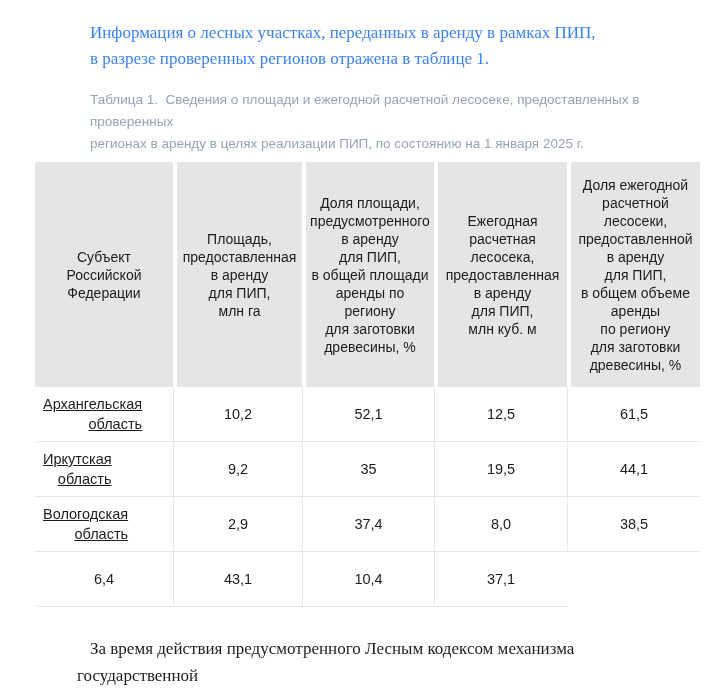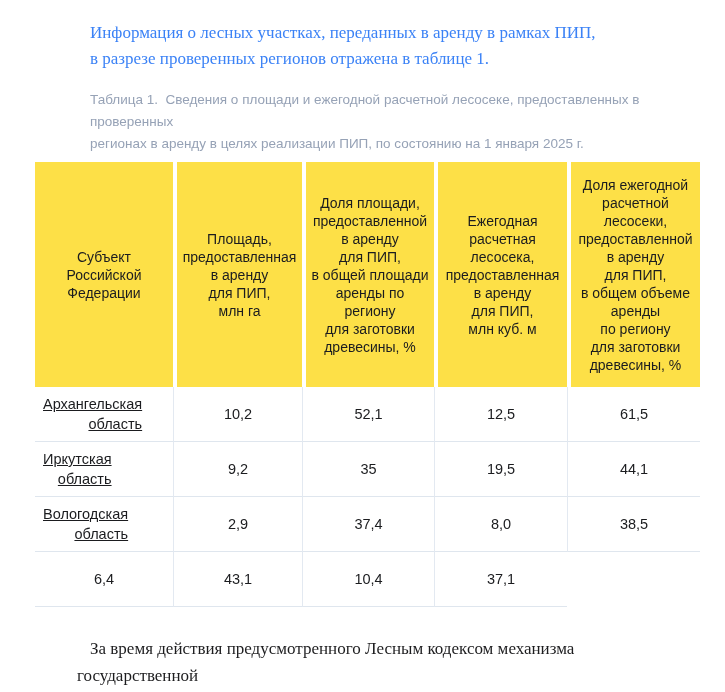--- a/index.html
+++ b/index.html
@@ -33,21 +33,21 @@
 
   .tbl {
     margin: 7px 0 0 35px;
     width: 665px;
   }
   .grid-row {
     display: grid;
     grid-template-columns: 138px 129px 132px 133px 133px;
   }
   .thead .hcell {
-    background: #fde047;
+    background: #e5e5e5;
     height: 225px;
     display: flex;
     align-items: center;
     justify-content: center;
     text-align: center;
     font-size: 14px;
     line-height: 18px;
     white-space: pre-line;
     box-sizing: border-box;
     padding: 6px 4px;
@@ -100,21 +100,21 @@
     <div class="grid-row thead">
       <div class="hcell">Субъект
 Российской
 Федерации</div>
       <div class="hcell">Площадь,
 предоставленная
 в аренду
 для ПИП,
 млн га</div>
       <div class="hcell">Доля площади,
-предоставленной
+предусмотренного
 в аренду
 для ПИП,
 в общей площади
 аренды по региону
 для заготовки
 древесины, %</div>
       <div class="hcell">Ежегодная
 расчетная
 лесосека,
 предоставленная

